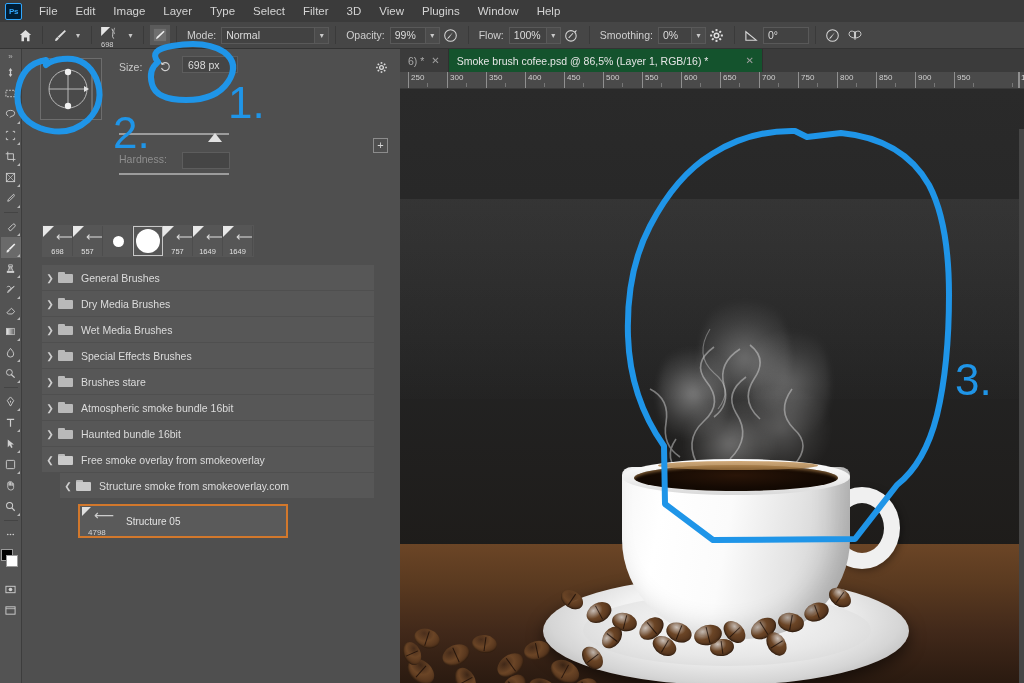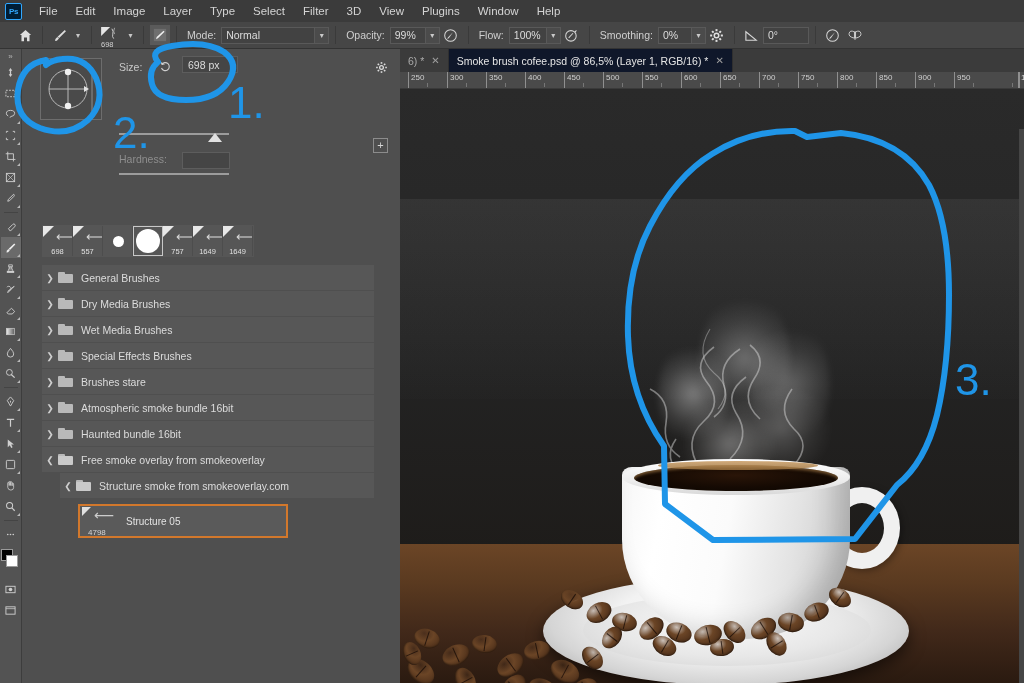--- a/index.html
+++ b/index.html
@@ -213,21 +213,21 @@
   }
   .tabstrip {
     position: absolute; left: 0; top: 0; width: 624px; height: 23px;
     background: #3b3b3b; display: flex; align-items: stretch;
   }
   .tab {
     display: flex; align-items: center; padding: 0 8px;
     font-size: 10.5px; color: #a9a9a9; background: #3b3b3b;
     border-right: 1px solid #2f2f2f; white-space: nowrap;
   }
-  .tab.active { background: #0f172a; color: #e6e6e6; }
+  .tab.active { background: #14532d; color: #e6e6e6; gap: 30px; }
   .tab .x { margin-left: 7px; font-size: 10px; color: #9e9e9e; }
   .ruler {
     position: absolute; left: 0; top: 23px; width: 624px; height: 17px;
     background: #4a4a4a; border-bottom: 1px solid #3a3a3a; overflow: hidden;
   }
   .rmark {
     position: absolute; top: 0; height: 17px;
     border-left: 1px solid #8f8f8f; padding-left: 2px;
     font-size: 8px; color: #cfcfcf; line-height: 11px;
   }

